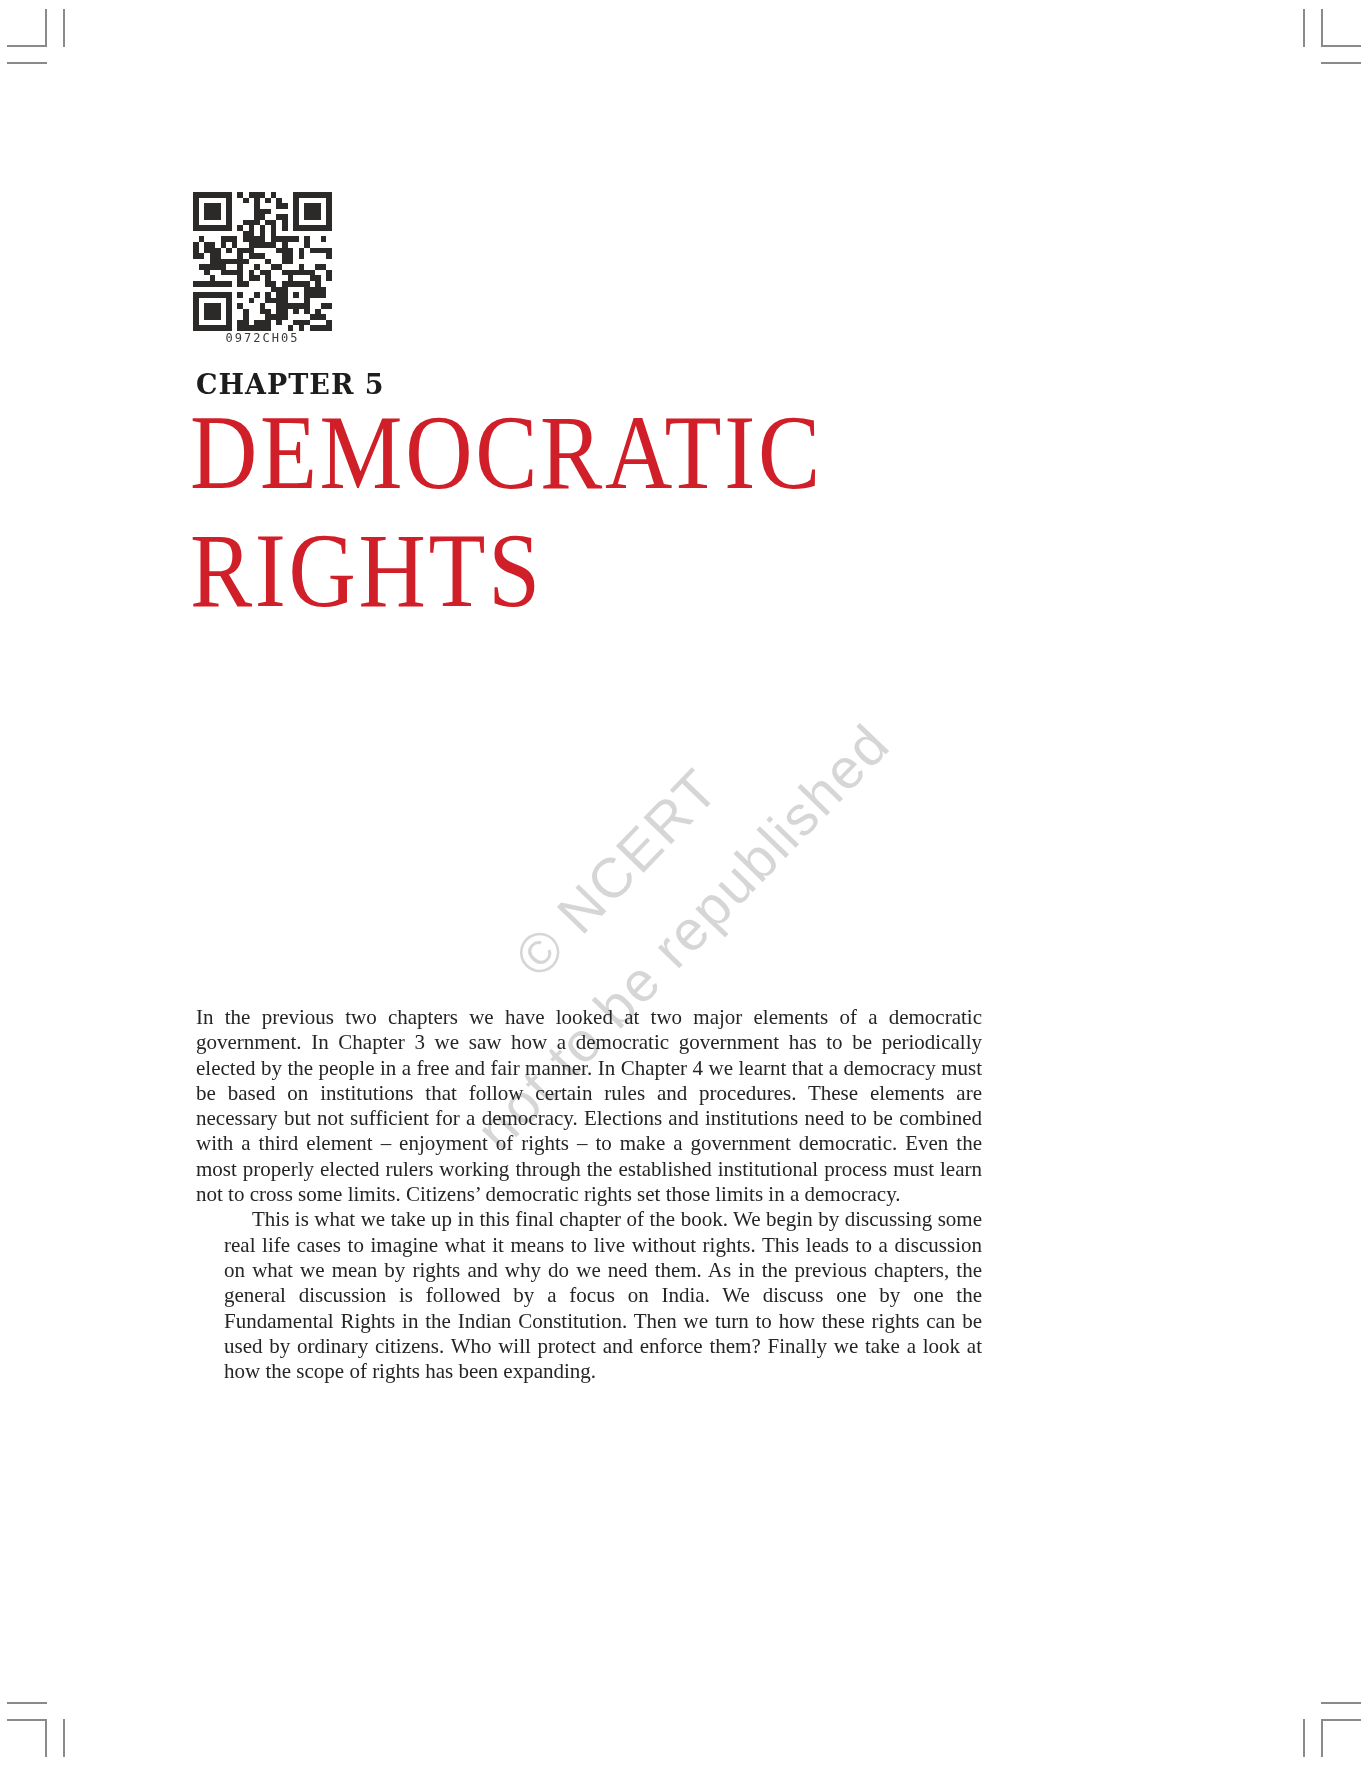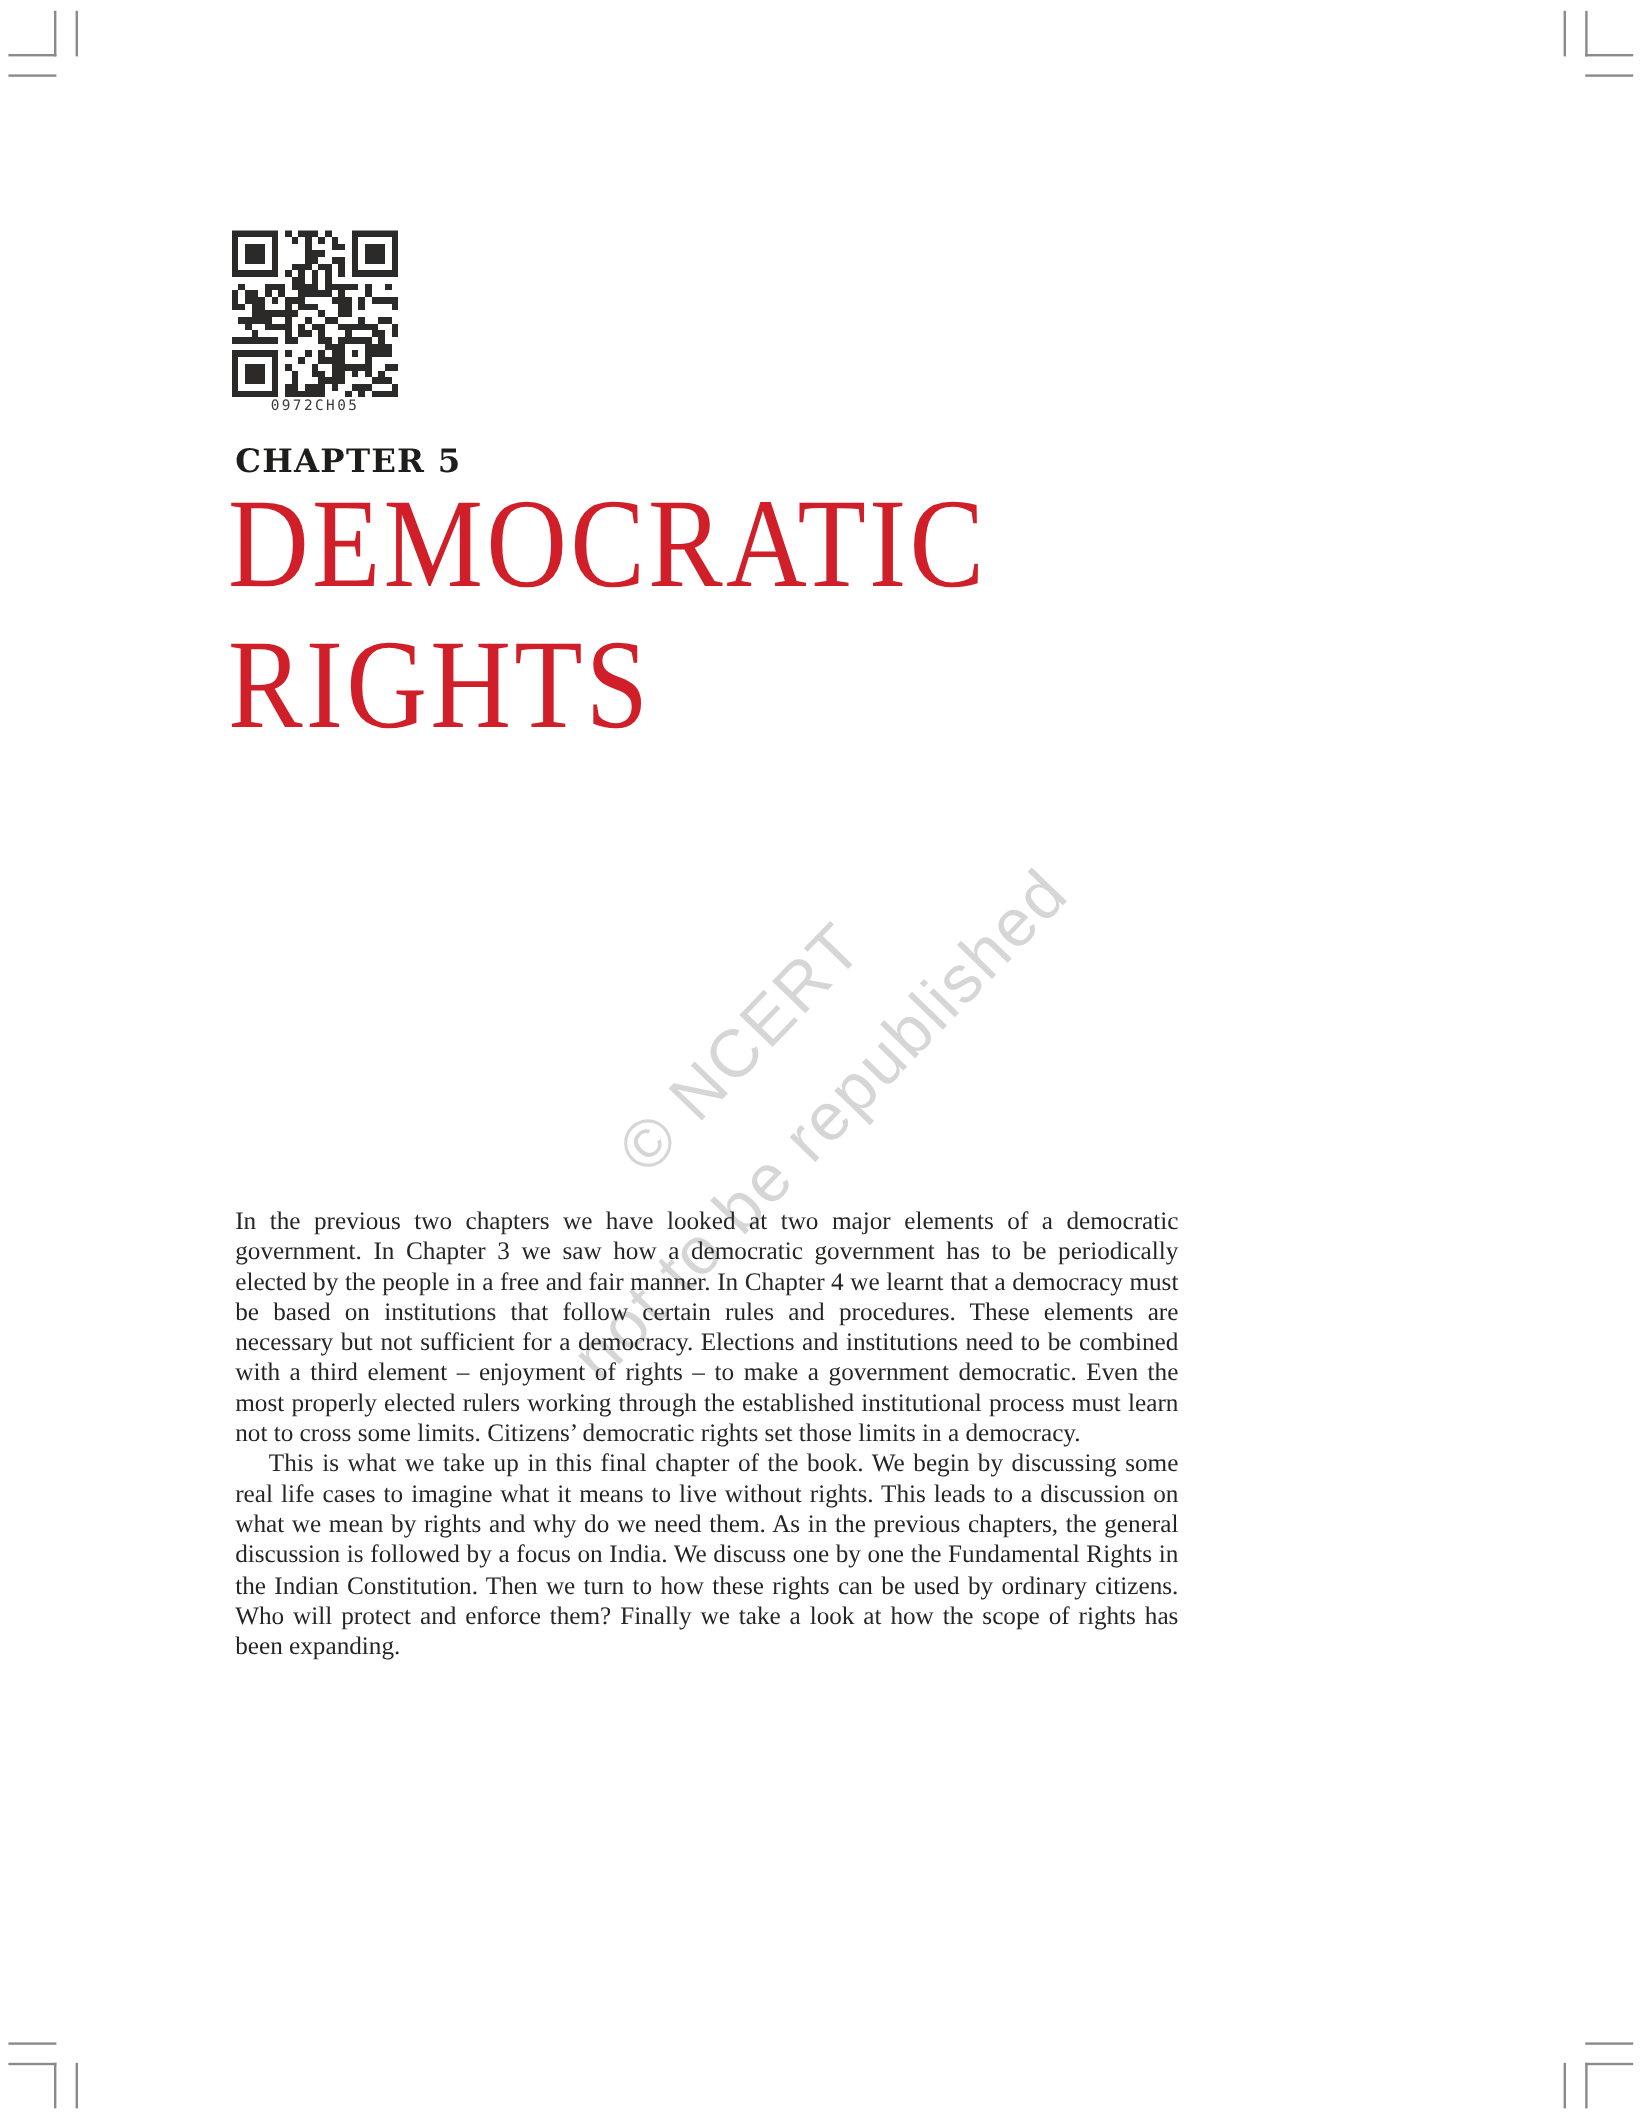--- a/index.html
+++ b/index.html
@@ -59,21 +59,21 @@
     z-index:2;
   }
   .content{
     position:absolute;left:196px;top:1005px;width:786px;
     font-size:21px;line-height:25.3px;
     text-align:justify;
     color:var(--body-text,#262524);
     z-index:2;
   }
   .content p{margin:0;}
-  .content p.indent{text-indent:28px;}
+  .content p.indent{text-indent:28px;margin-left:28px;}
   
   .footer-folio{
     position:absolute;left:0;top:1705px;width:100%;
     text-align:center;
     font-family:"Liberation Sans", sans-serif;
     font-size:18px;color:#231f20;
   }
 </style>
 </head>
 <body>

